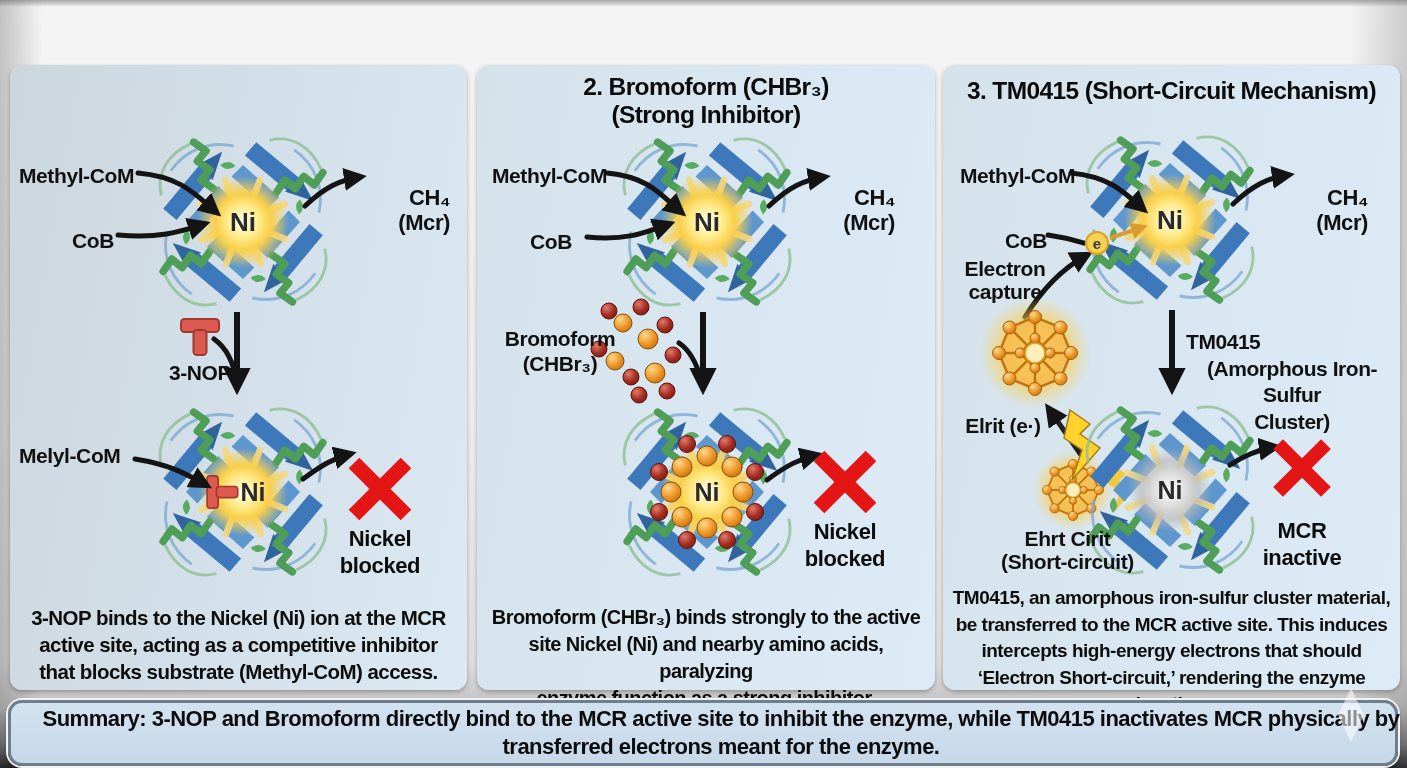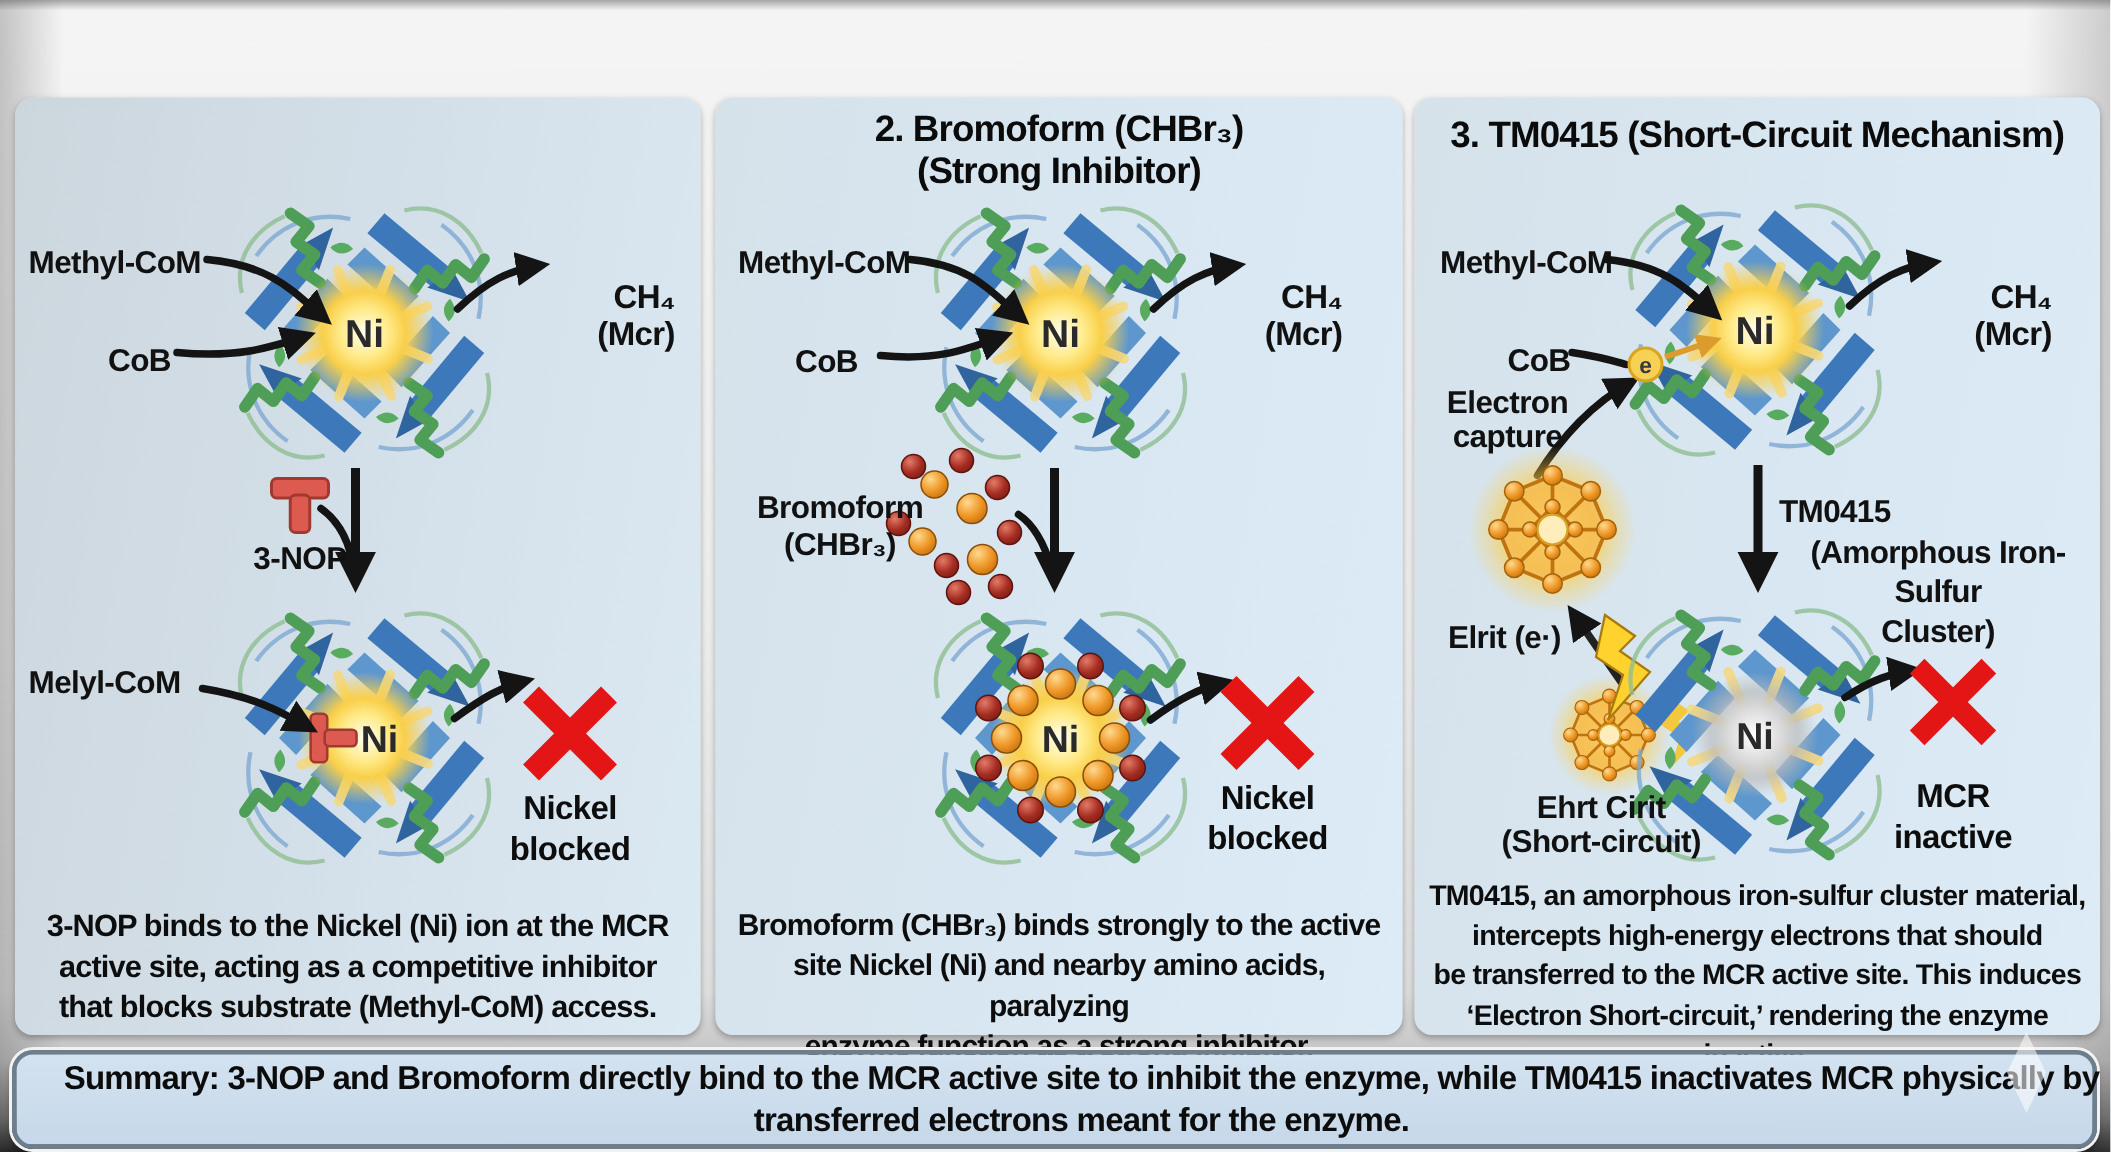--- a/index.html
+++ b/index.html
@@ -328,22 +328,22 @@
     <div class="lbl ctr" style="left:42px;top:462px;width:165px;">
       <div>Ehrt Cirit</div>
       <div>(Short-circuit)</div>
     </div>
     <div class="result" style="left:299px;top:427px;width:120px;margin-top:25px;">
       <div>MCR</div>
       <div>inactive</div>
     </div>
     <div class="caption small" style="top:520px;">
       <div>TM0415, an amorphous iron-sulfur cluster material,</div>
+      <div>be transferred to the MCR active site. This induces</div>
       <div>intercepts high-energy electrons that should</div>
-      <div>be transferred to the MCR active site. This induces</div>
       <div>‘Electron Short-circuit,’ rendering the enzyme inactive.</div>
     </div>
   </div>
 
   <div class="summary-bar">
     <div class="s">Summary: 3-NOP and Bromoform directly bind to the MCR active site to inhibit the enzyme, while TM0415 inactivates MCR physically by</div>
     <div class="s">transferred electrons meant for the enzyme.</div>
   </div>
   <div class="watermark"></div>
 </div>

